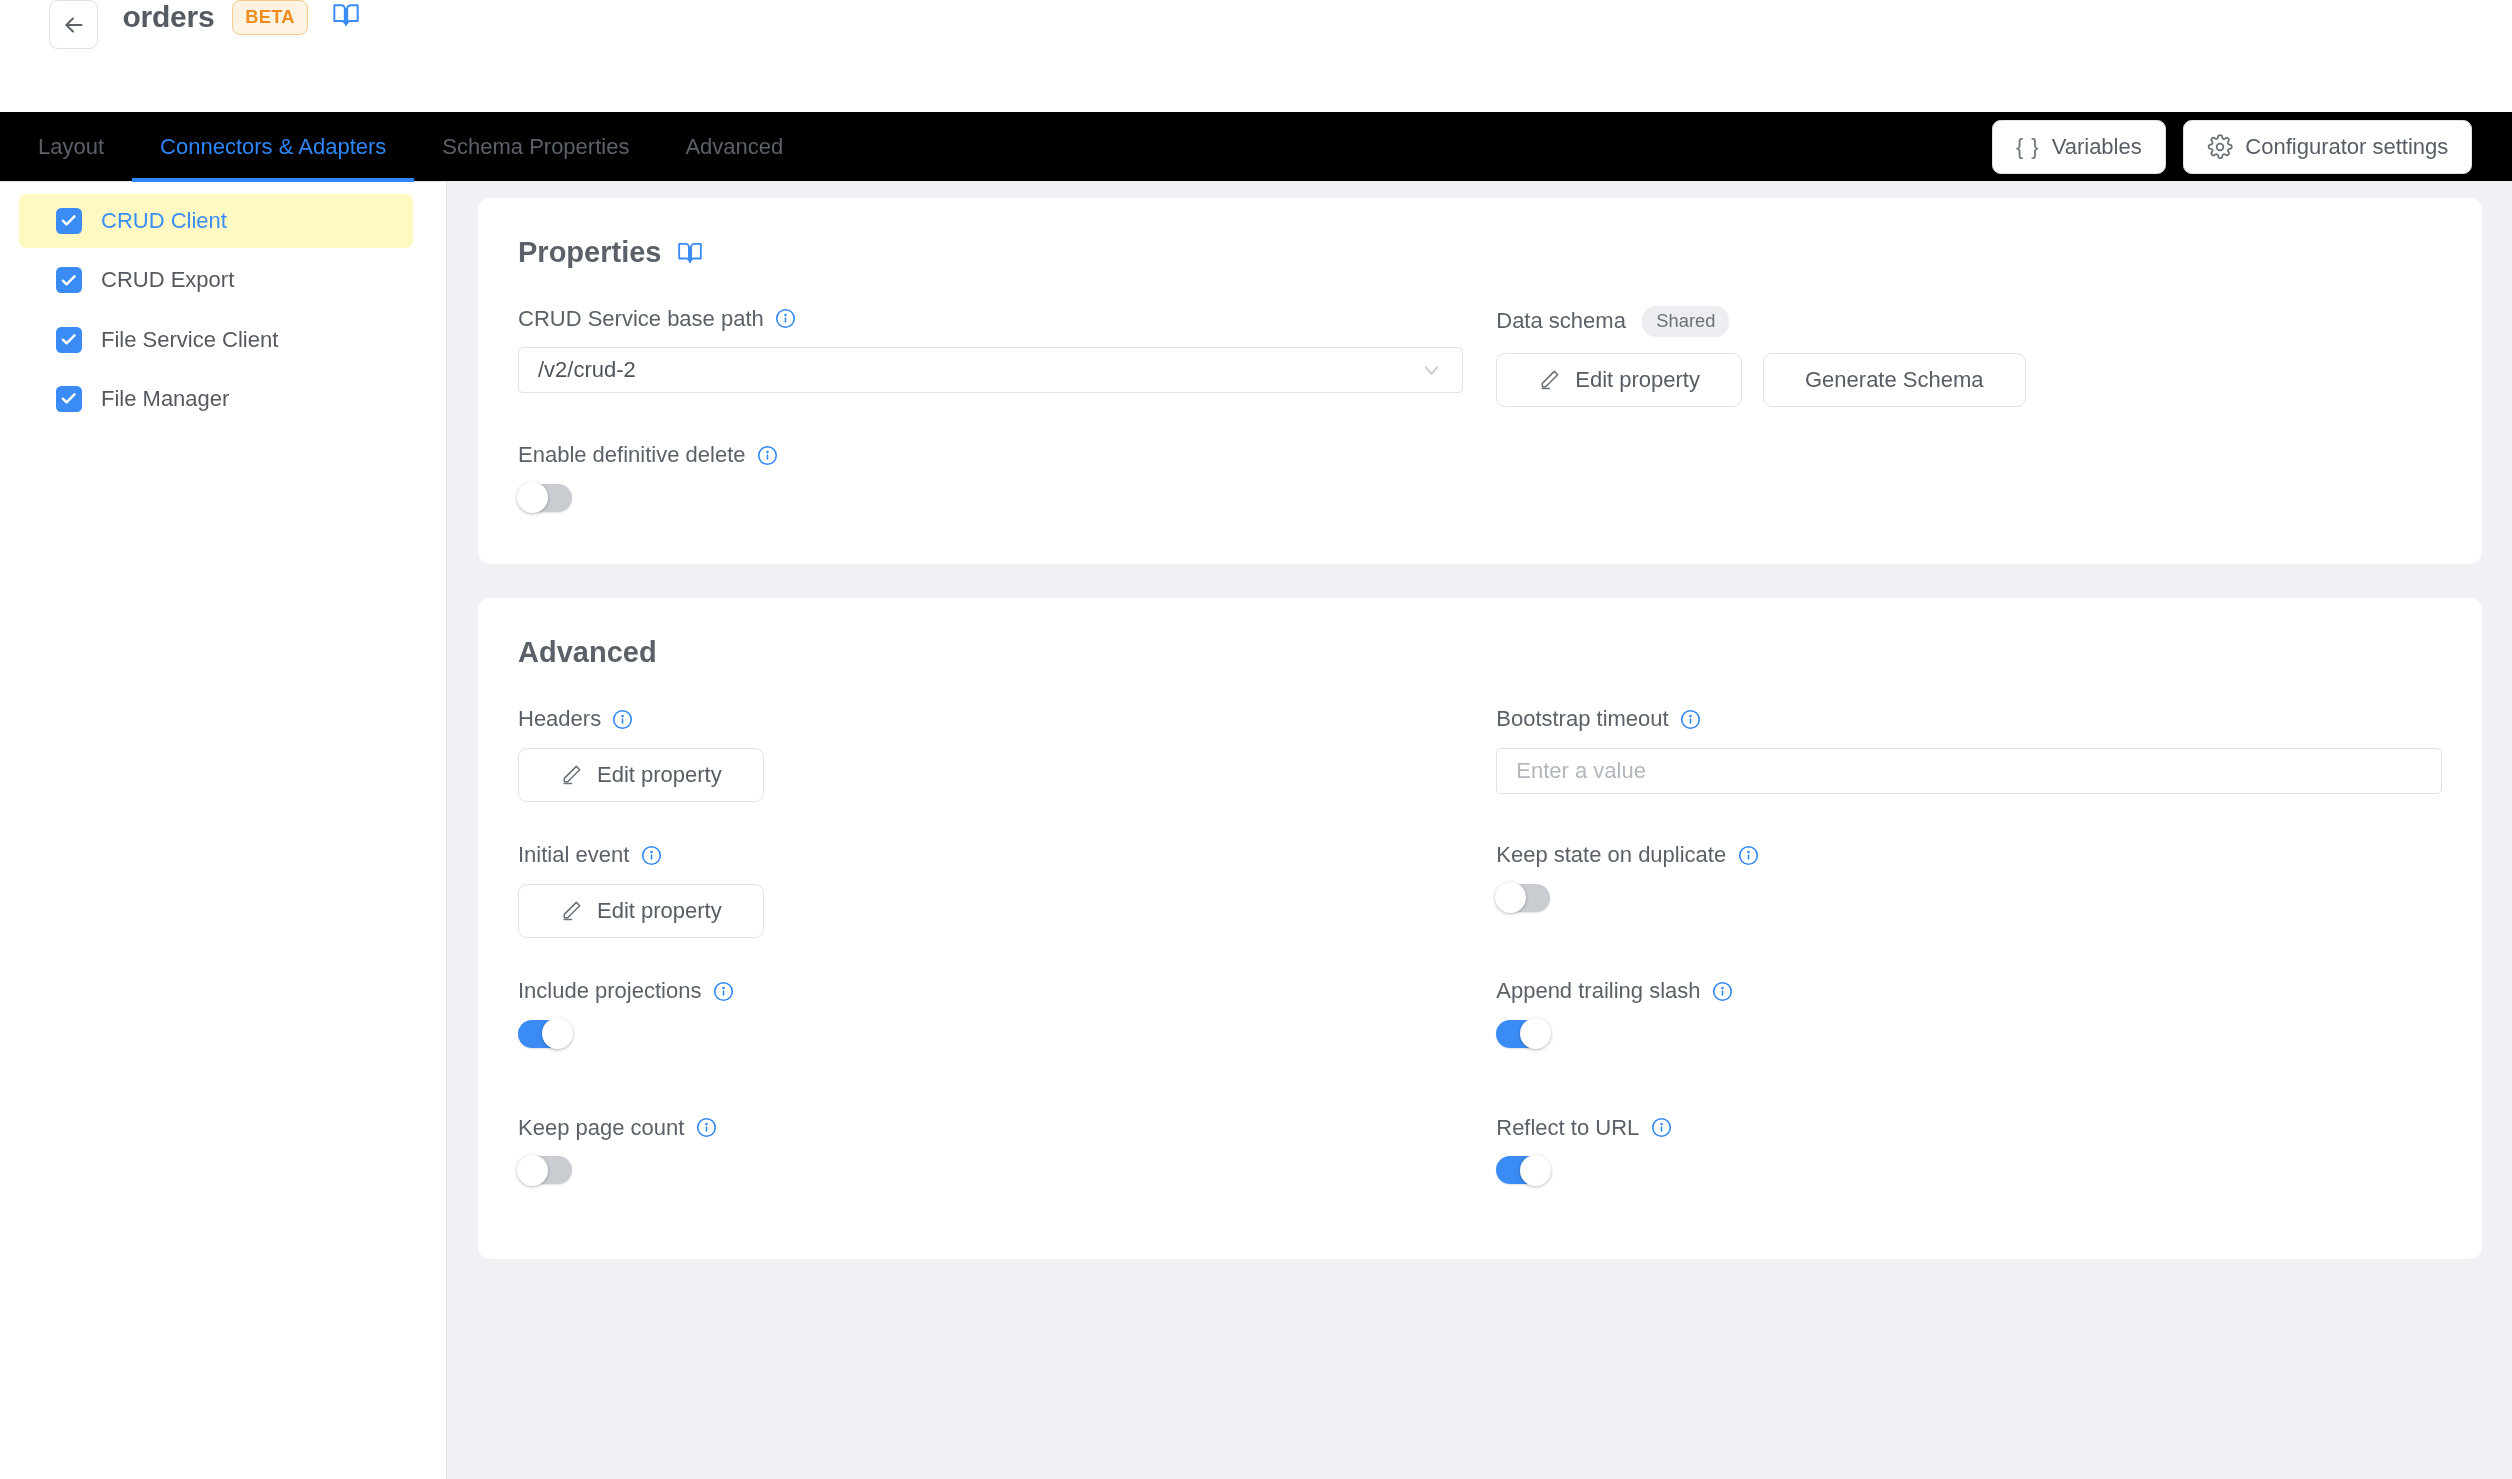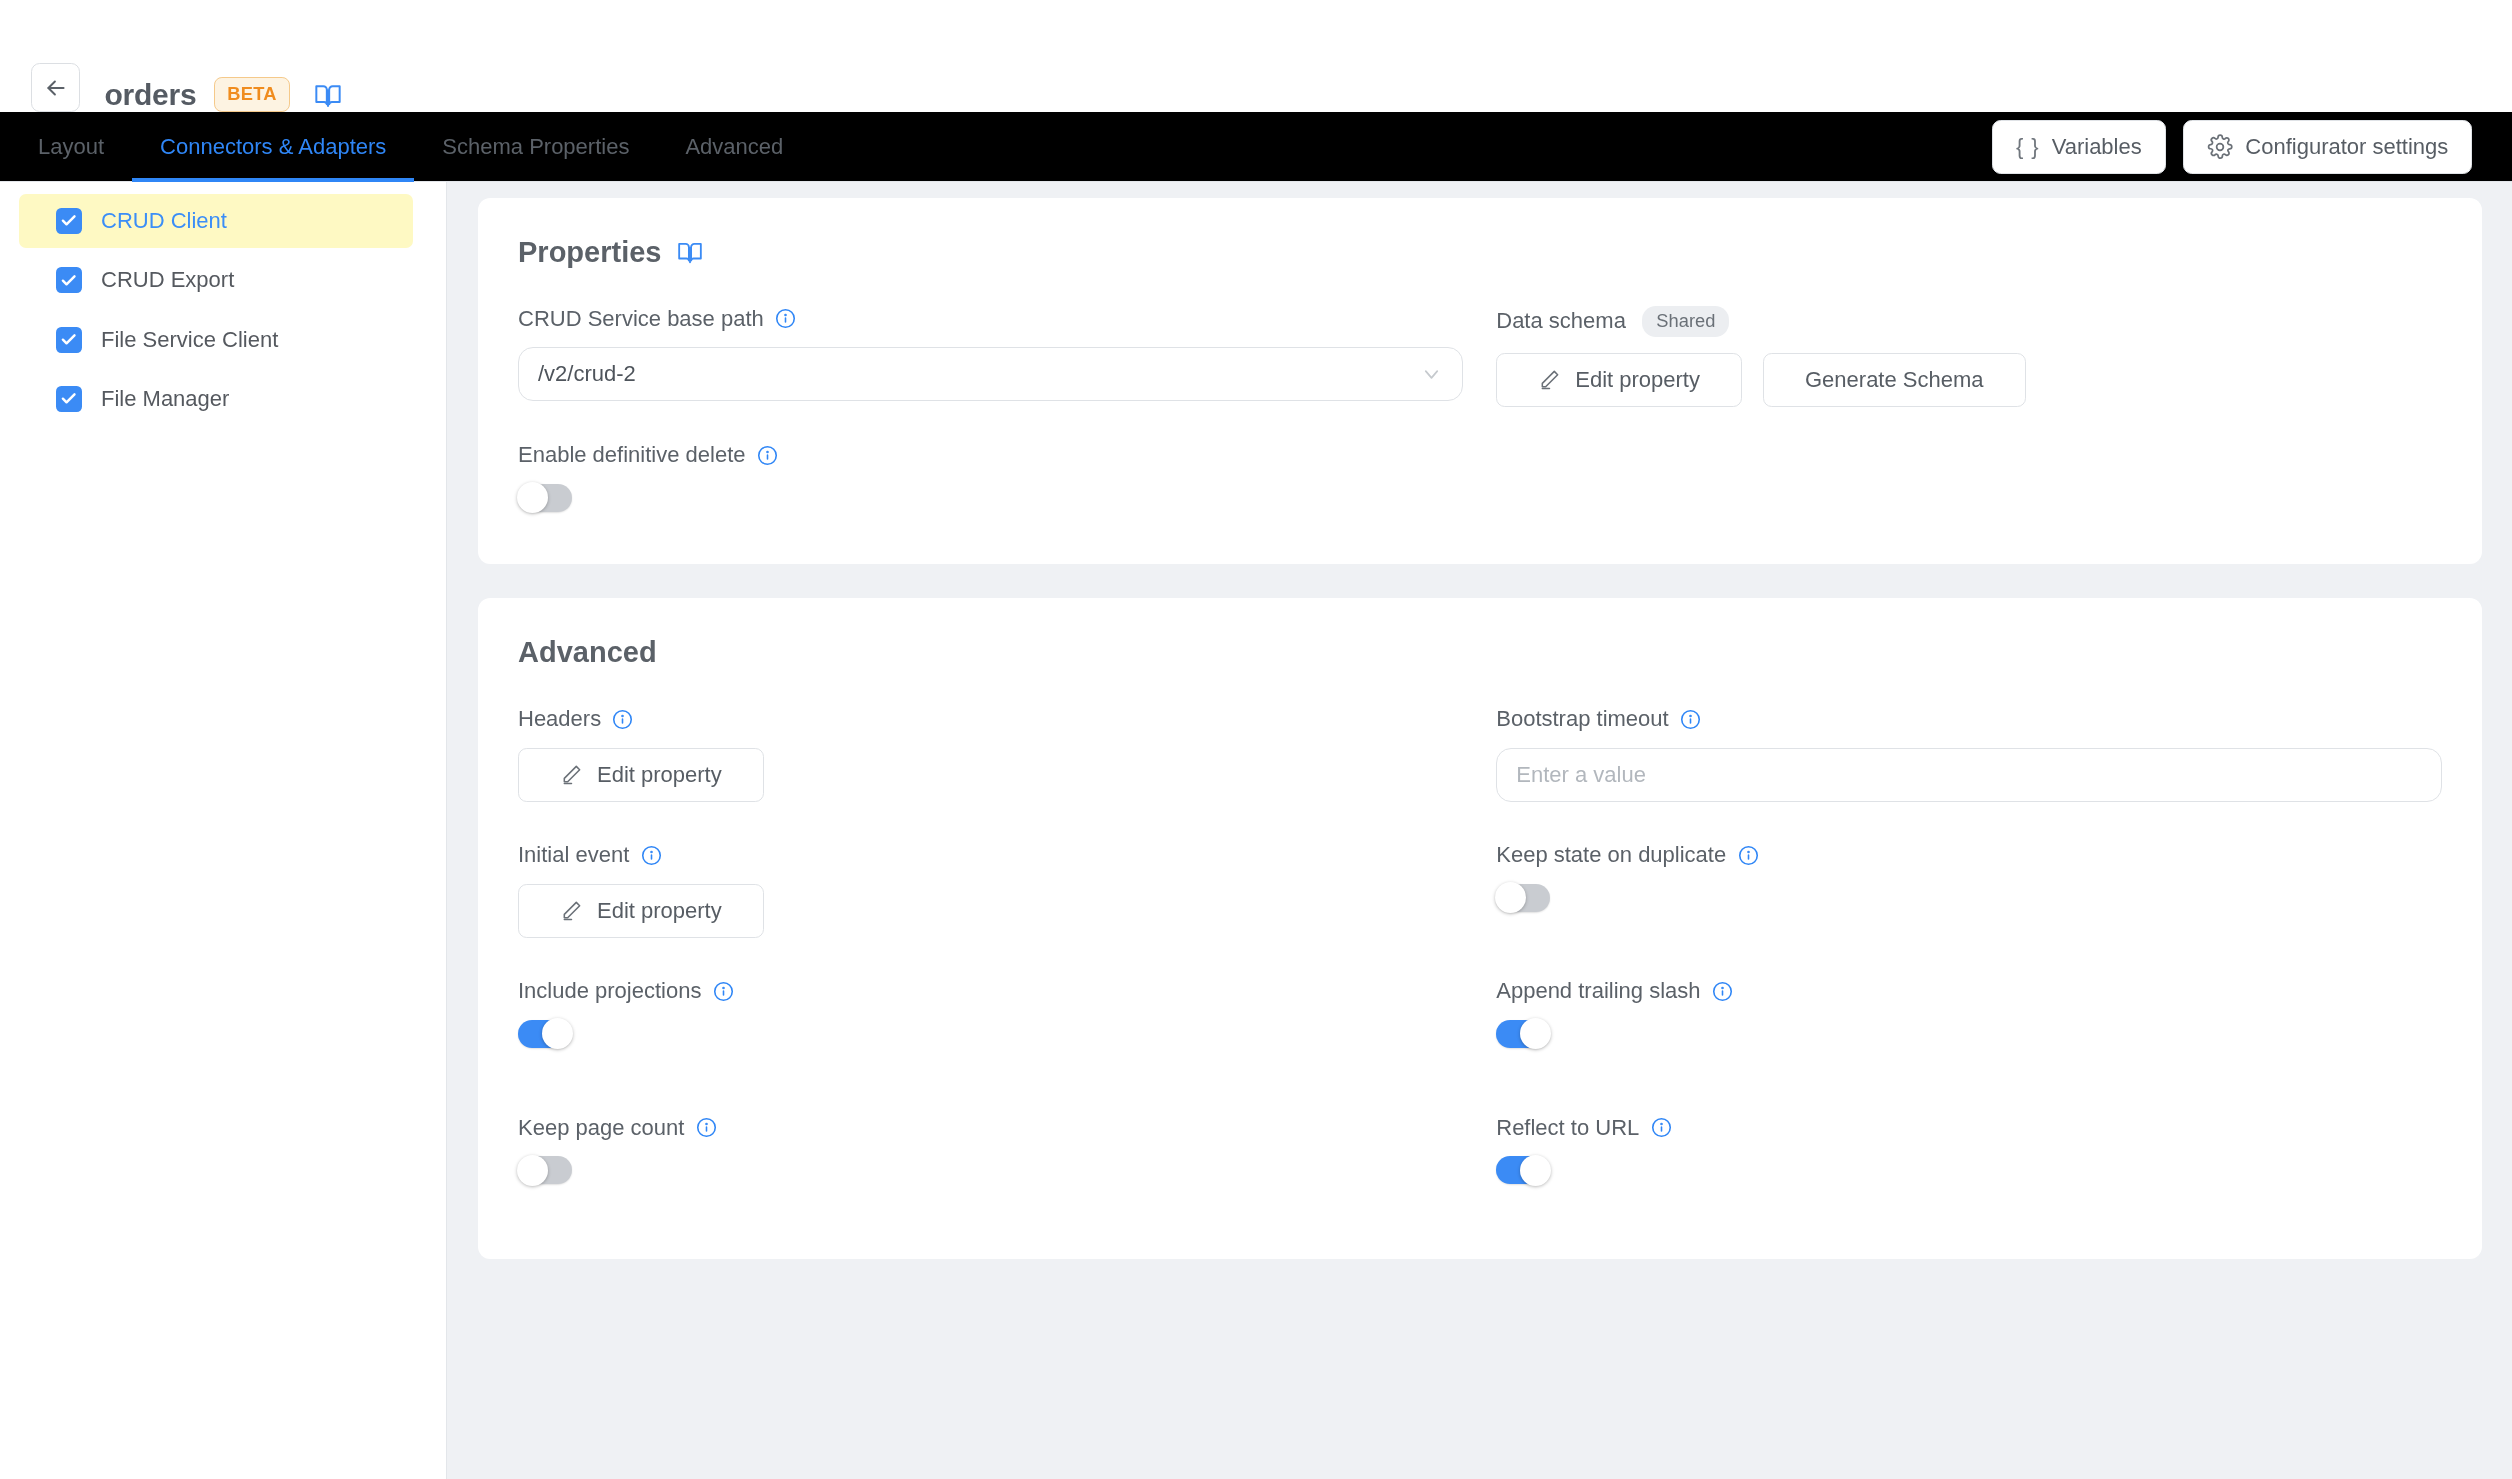--- a/index.html
+++ b/index.html
@@ -8,22 +8,22 @@
     width: 2512px; height: 1479px;
     background: #ffffff;
     font-family: "Liberation Sans", sans-serif;
     -webkit-font-smoothing: antialiased;
   }
 
   
   .topbar {
     height: 112px;
     display: flex;
-    align-items: flex-end;
-    padding: 0 31px;
+    align-items: flex-start;
+    padding: 0 49px;
     background: #ffffff;
   }
   .back-btn {
     width: 49px; height: 49px;
     border: 0.9px solid #dcdfe3;
     border-radius: 8.7px;
     background: #fff;
     display: flex; align-items: center; justify-content: center;
     cursor: pointer;
     flex: 0 0 auto;
@@ -182,23 +182,23 @@
     background: #eceef1;
     color: #6a7077;
     font-size: 18.3px;
     padding: 4.4px 14px 5.2px;
     border-radius: 14px;
     margin-left: 5.2px;
   }
   .info-i { flex: 0 0 auto; display:flex; }
 
   .select-box, .text-input {
-    height: 54px;
+    height: 46px;
     border: 0.9px solid #dfe2e6;
-    border-radius: 15px;
+    border-radius: 5px;
     background: #fff;
     display: flex; align-items: center;
     padding: 0 19px;
     font-size: 22px;
     color: #4e545b;
     width: 100%;
     position: relative;
   }
   .text-input.placeholder { color: #b2b7bd; }
   .chev {

